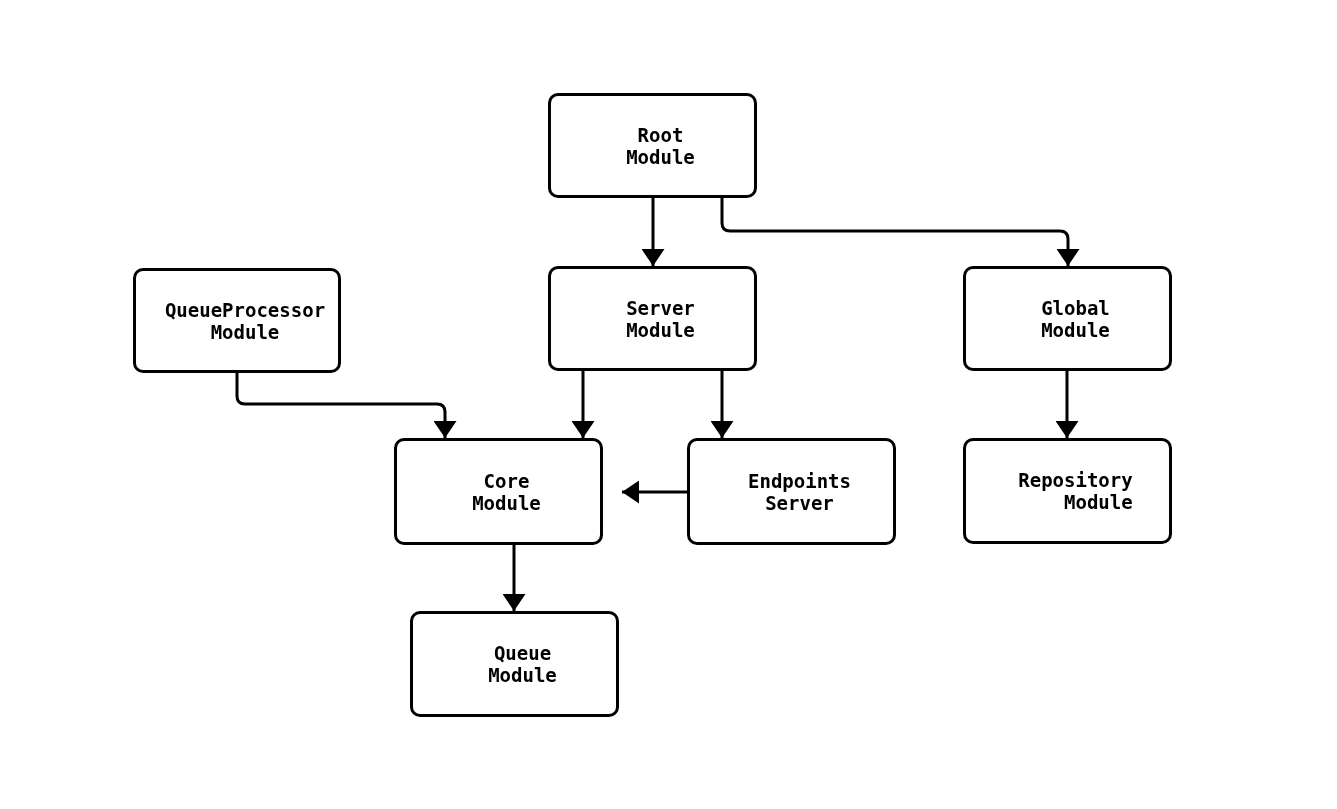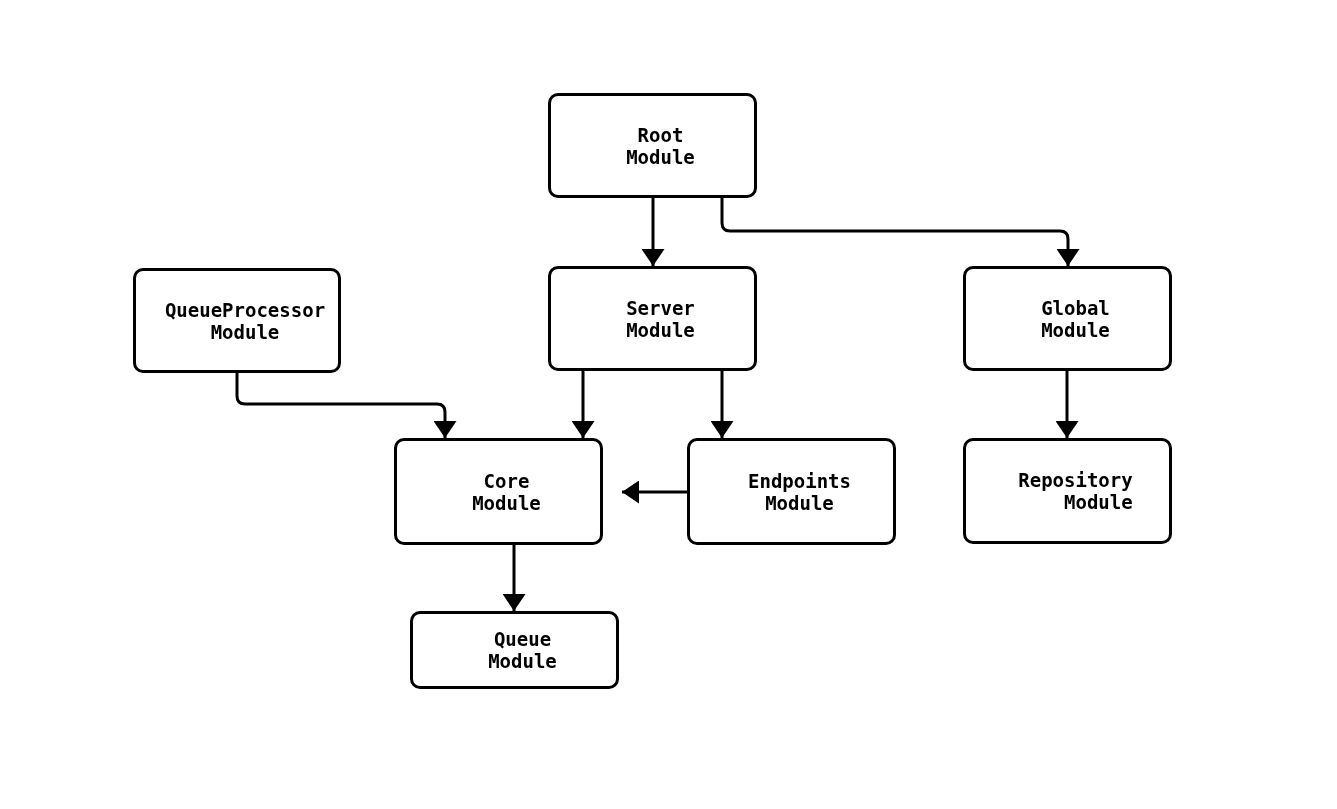--- a/index.html
+++ b/index.html
@@ -73,19 +73,19 @@
 Module</span></div>
       <div class="node" style="left: 133px; top: 268px; width: 208px; height: 105px;"><span>QueueProcessor
 Module</span></div>
       <div class="node" style="left: 548px; top: 266px; width: 209px; height: 105px; justify-content: center;"><span>Server
 Module</span></div>
       <div class="node" style="left: 963px; top: 266px; width: 209px; height: 105px;"><span>Global
 Module</span></div>
       <div class="node" style="left: 394px; top: 438px; width: 209px; height: 107px;"><span>Core
 Module</span></div>
       <div class="node" style="left: 687px; top: 438px; width: 209px; height: 107px;"><span>Endpoints
-Module</span></div>
+Server</span></div>
       <div class="node" style="left: 963px; top: 438px; width: 209px; height: 106px; text-align: right;"><span>Repository
 Module</span></div>
-      <div class="node" style="left: 410px; top: 611px; width: 209px; height: 78px;"><span>Queue
+      <div class="node" style="left: 410px; top: 611px; width: 209px; height: 106px;"><span>Queue
 Module</span></div>
     </div>
 </div>
 
 </body></html>

